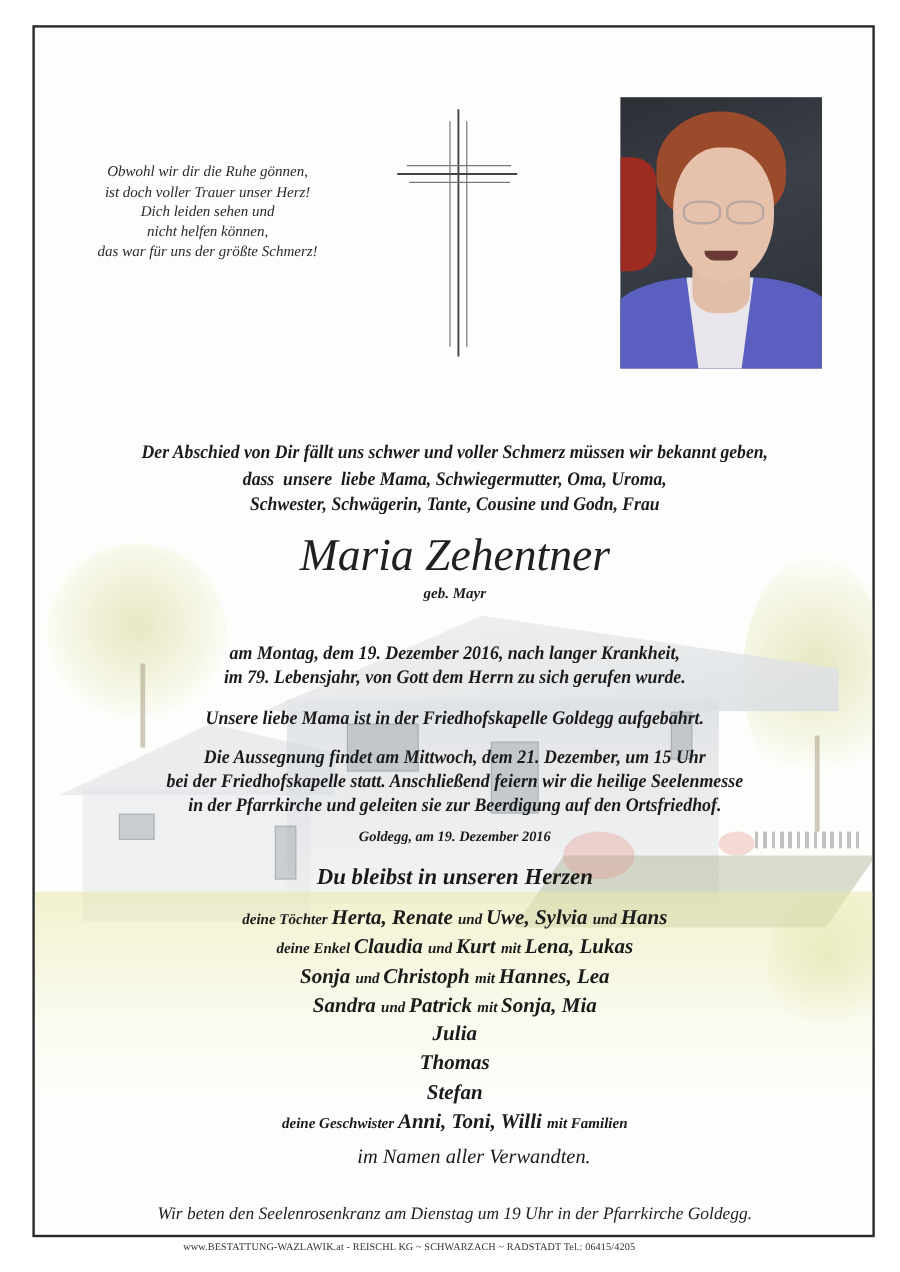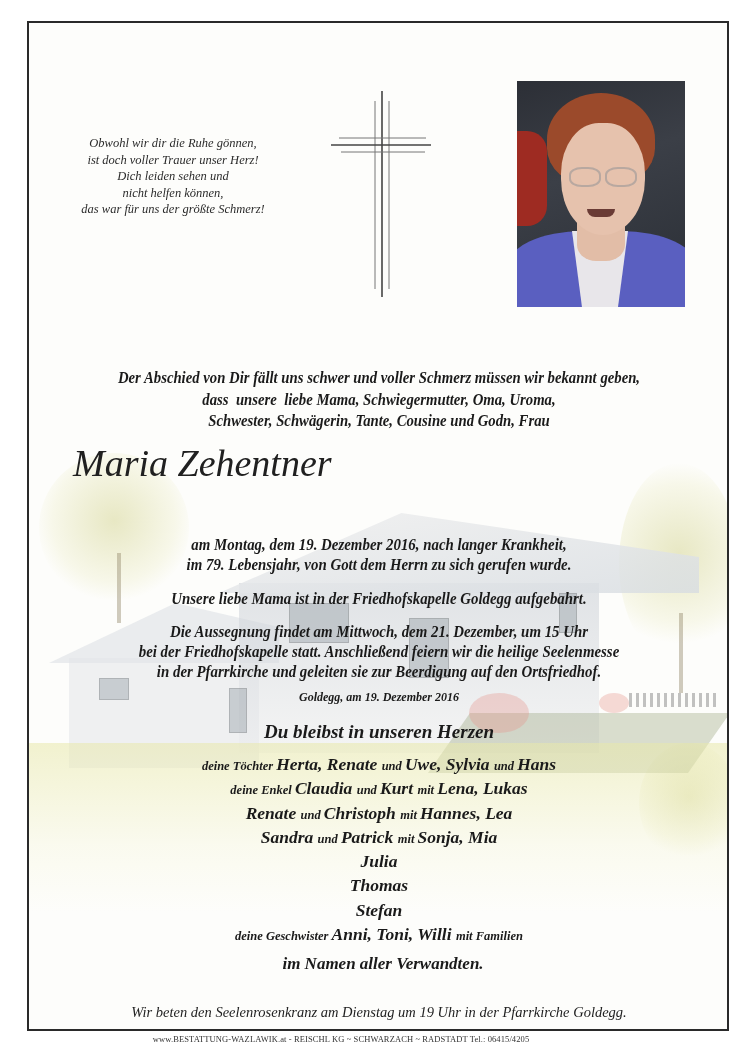--- a/index.html
+++ b/index.html
@@ -55,22 +55,22 @@
     .photo .jacket { position: absolute; left: -10px; top: 150px; width: 190px; height: 90px; border-radius: 40% 40% 0 0; background: #5a5fc0; }
     .photo .blouse { position: absolute; left: 48px; top: 150px; width: 70px; height: 80px; background: #e8e6ea; clip-path: polygon(10% 0, 90% 0, 75% 100%, 25% 100%); }
     .photo .neck { position: absolute; left: 60px; top: 140px; width: 48px; height: 40px; background: #e2bda7; border-radius: 0 0 40% 40%; }
 
     .announce {
       position: absolute; left: 0; top: 344px; width: 700px; text-align: center;
       font-style: italic; font-weight: bold; font-size: 16px; line-height: 21.5px;
       font-family: "Liberation Serif", serif; transform: scaleX(0.92);
     }
     .name {
-      position: absolute; left: 0; top: 418px; width: 700px; 
-      font-style: italic; font-size: 38px; line-height: 44px; font-weight: normal; color: #202020; padding-left: 44px;
+      position: absolute; left: 0; top: 418px; width: 700px; text-align: center;
+      font-style: italic; font-size: 38px; line-height: 44px; font-weight: normal; color: #202020;
     }
     .maiden {
       position: absolute; left: 0; top: 464px; width: 700px; text-align: center;
       font-style: italic; font-weight: bold; font-size: 12.5px;
     }
     .block {
       position: absolute; left: 0; width: 700px; text-align: center;
       font-style: italic; font-weight: bold; font-size: 16px; line-height: 20px;
       transform: scaleX(0.93);
     }
@@ -80,22 +80,22 @@
     }
     .motto {
       position: absolute; left: 0; top: 698px; width: 700px; text-align: center;
       font-style: italic; font-weight: bold; font-size: 19px;
     }
     .family { position: absolute; left: 0; top: 729px; width: 700px; text-align: center; font-style: italic; font-weight: bold; }
     .family .row { height: 24.3px; line-height: 24px; white-space: nowrap; }
     .family .sm { font-size: 12.5px; }
     .family .lg { font-size: 17.5px; }
     .closing {
-      position: absolute; left: 4px; top: 931px; width: 700px; text-align: center;
-      font-style: italic; font-weight: bold; font-size: 17px;
+      position: absolute; left: 16px; top: 931px; width: 700px; text-align: center;
+      font-style: italic; font-weight: normal; font-size: 17px;
     }
     .rosary {
       position: absolute; left: 0; top: 981px; width: 700px; text-align: center;
       font-style: italic; font-size: 14.5px; color: #222;
     }
     .footer {
       position: absolute; left: 0; top: 1034px; width: 682px; text-align: center;
       font-size: 8.5px; color: #333; letter-spacing: 0.1px;
     }
   </style>
@@ -155,20 +155,21 @@
     <div class="mouth"></div>
   </div>
 
   <div class="announce">
     <div style="white-space:nowrap;">Der Abschied von Dir fällt uns schwer und voller Schmerz müssen wir bekannt geben,</div>
     <div style="white-space:pre;">dass  unsere  liebe Mama, Schwiegermutter, Oma, Uroma,</div>
     <div>Schwester, Schwägerin, Tante, Cousine und Godn, Frau</div>
   </div>
 
   <div class="name">Maria Zehentner</div>
+  <div class="maiden">geb. Mayr</div>
 
   <div class="block" style="top:512px;">
     <div>am Montag, dem 19. Dezember 2016, nach langer Krankheit,</div>
     <div>im 79. Lebensjahr, von Gott dem Herrn zu sich gerufen wurde.</div>
   </div>
 
   <div class="block" style="top:566px;">
     <div>Unsere liebe Mama ist in der Friedhofskapelle Goldegg aufgebahrt.</div>
   </div>
 
@@ -178,21 +179,21 @@
     <div>in der Pfarrkirche und geleiten sie zur Beerdigung auf den Ortsfriedhof.</div>
   </div>
 
   <div class="place-date">Goldegg, am 19. Dezember 2016</div>
 
   <div class="motto">Du bleibst in unseren Herzen</div>
 
   <div class="family" id="family">
       <div class="row"><span class="sm" style="white-space: pre;">deine Töchter </span><span class="lg" style="white-space: pre;">Herta, Renate </span><span class="sm" style="white-space: pre;">und </span><span class="lg" style="white-space: pre;">Uwe, Sylvia </span><span class="sm" style="white-space: pre;">und </span><span class="lg" style="white-space: pre; text-align: right;">Hans</span></div>
       <div class="row"><span class="sm" style="white-space: pre;">deine Enkel </span><span class="lg" style="white-space: pre; font-style: italic;">Claudia </span><span class="sm" style="white-space: pre;">und </span><span class="lg" style="white-space: pre;">Kurt </span><span class="sm" style="white-space: pre;">mit </span><span class="lg" style="white-space: pre;">Lena, Lukas</span></div>
-      <div class="row"><span class="lg" style="white-space: pre;">Renate </span><span class="sm" style="white-space: pre;">und </span><span class="lg" style="white-space: pre;">Christoph </span><span class="sm" style="white-space: pre;">mit </span><span class="lg" style="white-space: pre;">Hannes, Lea</span></div>
+      <div class="row"><span class="lg" style="white-space: pre;">Sonja </span><span class="sm" style="white-space: pre;">und </span><span class="lg" style="white-space: pre;">Christoph </span><span class="sm" style="white-space: pre;">mit </span><span class="lg" style="white-space: pre;">Hannes, Lea</span></div>
       <div class="row"><span class="lg" style="white-space: pre;">Sandra </span><span class="sm" style="white-space: pre;">und </span><span class="lg" style="white-space: pre; font-style: italic;">Patrick </span><span class="sm" style="white-space: pre;">mit </span><span class="lg" style="white-space: pre;">Sonja, Mia</span></div>
       <div class="row"><span class="lg" style="white-space: pre;">Julia</span></div>
       <div class="row"><span class="lg" style="white-space: pre;">Thomas</span></div>
       <div class="row"><span class="lg" style="white-space: pre;">Stefan</span></div>
       <div class="row"><span class="sm" style="white-space: pre;">deine Geschwister </span><span class="lg" style="white-space: pre;">Anni, Toni, Willi </span><span class="sm" style="white-space: pre;">mit Familien</span></div>
     </div>
 
   <div class="closing">im Namen aller Verwandten.</div>
 
   <div class="rosary">Wir beten den Seelenrosenkranz am Dienstag um 19 Uhr in der Pfarrkirche Goldegg.</div>

